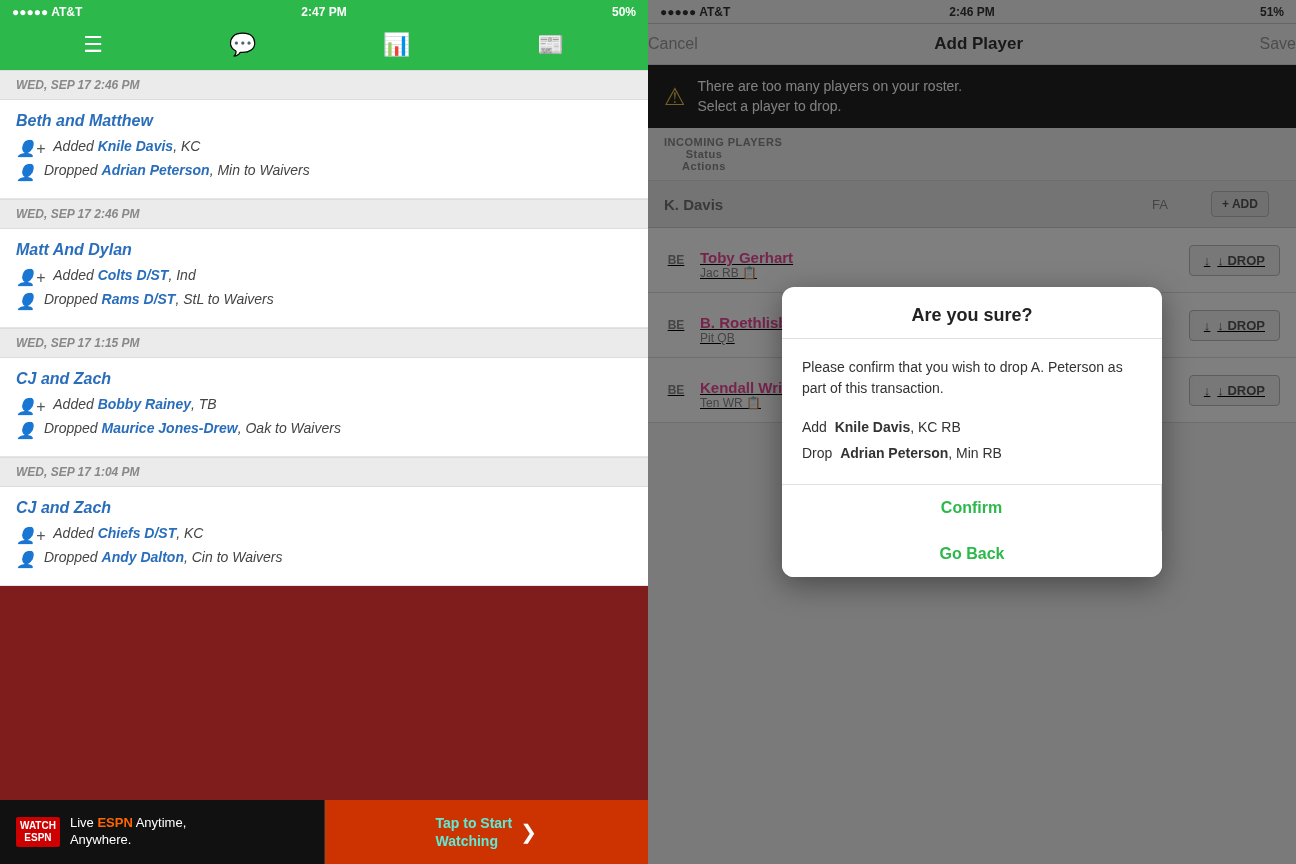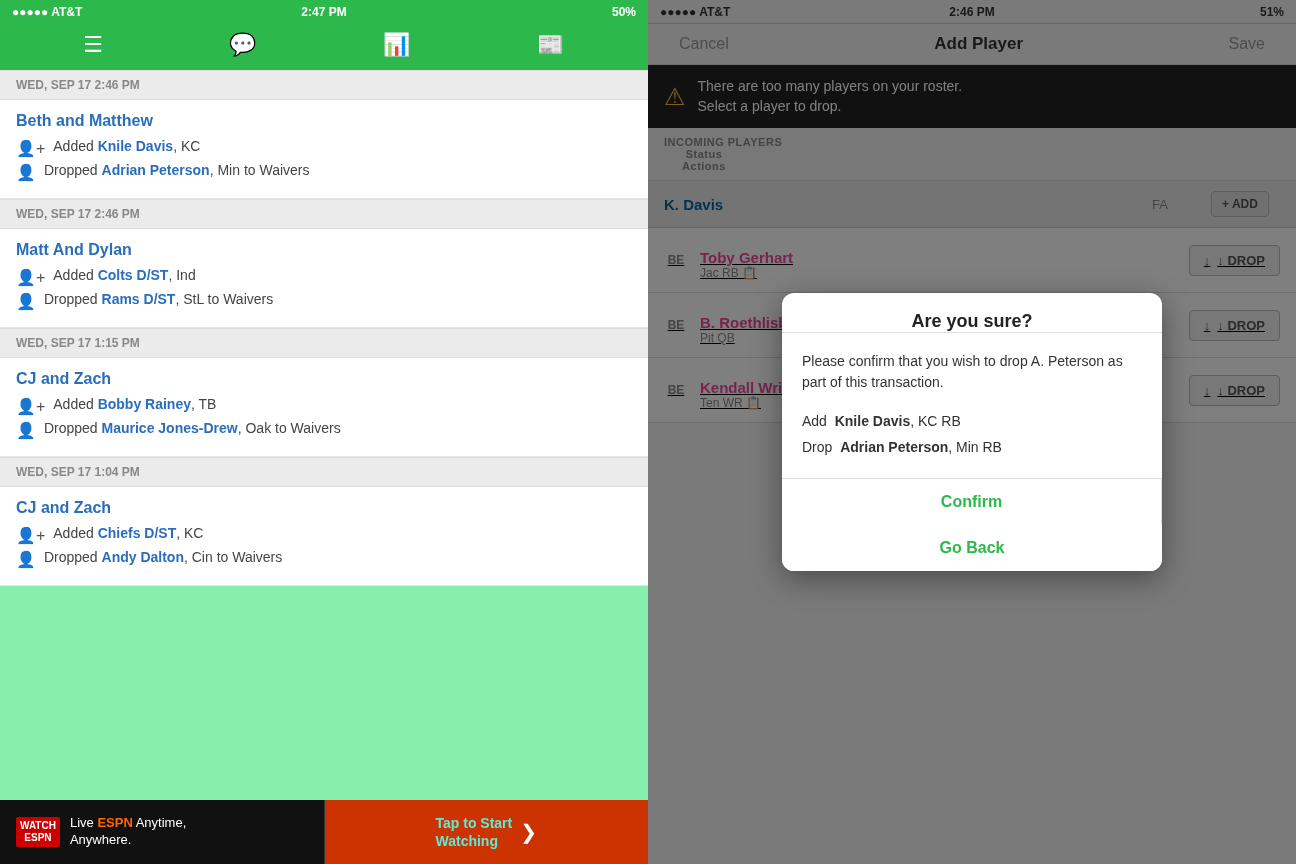--- a/index.html
+++ b/index.html
@@ -67,21 +67,21 @@
     }
     .toolbar-icon {
       color: white;
       font-size: 22px;
       cursor: pointer;
     }
 
     
     .nav-bar {
       background: #f5f5f5;
-      padding: 10px 31px;
+      padding: 10px 0;
       display: flex;
       justify-content: space-between;
       align-items: center;
       border-bottom: 1px solid #ddd;
     }
     .nav-cancel { color: #999; font-size: 16px; }
     .nav-title { color: #333; font-size: 17px; font-weight: 600; }
     .nav-save { color: #999; font-size: 16px; }
 
     
@@ -118,21 +118,21 @@
 
     
     .player-row {
       display: flex;
       align-items: center;
       padding: 10px 16px;
       background: #e8e8e8;
       border-bottom: 1px solid #ccc;
       position: relative;
     }
-    .player-name { flex: 1; color: #0369a1; font-size: 15px; font-weight: 600; }
+    .player-name { flex: 1; color: #737373; font-size: 15px; font-weight: 600; }
     .player-status { width: 80px; text-align: center; color: #888; font-size: 13px; }
     .player-action { width: 80px; display: flex; justify-content: center; }
     .add-btn {
       background: #e0e0e0;
       border: 1px solid #bbb;
       border-radius: 4px;
       padding: 5px 10px;
       font-size: 12px;
       font-weight: 700;
       color: #555;
@@ -155,21 +155,21 @@
       width: 85%;
       max-width: 380px;
       overflow: hidden;
       box-shadow: 0 8px 30px rgba(0,0,0,0.4);
     }
     .modal-title {
       text-align: center;
       font-size: 18px;
       font-weight: 700;
       color: #222;
-      padding: 18px 20px 0;
+      padding: 18px 20px 12px;
       border-bottom: 1px solid #e0e0e0;
     }
     .modal-body {
       padding: 18px 20px;
       border-bottom: 1px solid #e0e0e0;
     }
     .modal-body p {
       font-size: 14px;
       color: #333;
       line-height: 1.5;
@@ -197,21 +197,22 @@
       border: none;
     }
     .modal-btn:first-child {
       border-right: 1px solid #e0e0e0;
     }
 
     
     .list-content {
       flex: 1;
       overflow-y: auto;
-      background: #86efac;
+      background: #7f1d1d;
+      font-style: italic;
     }
 
     .date-header {
       background: #ebebeb;
       padding: 7px 16px;
       font-size: 12px;
       color: #888;
       font-weight: 600;
       border-bottom: 1px solid #ddd;
       border-top: 1px solid #ddd;

